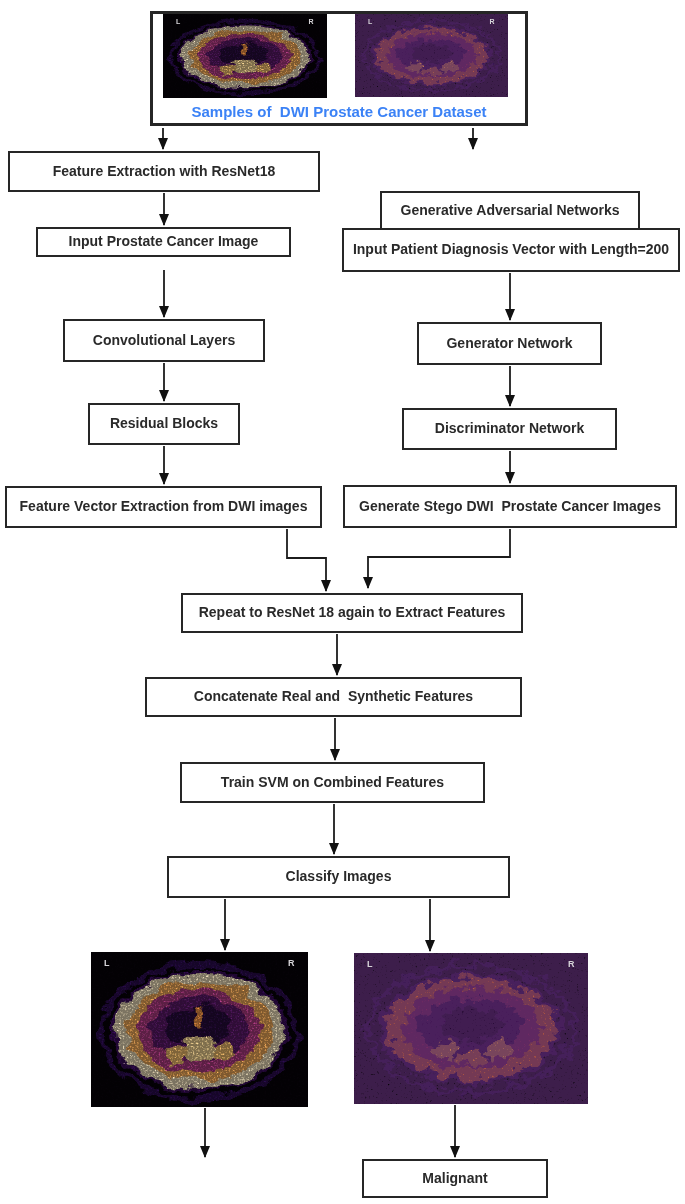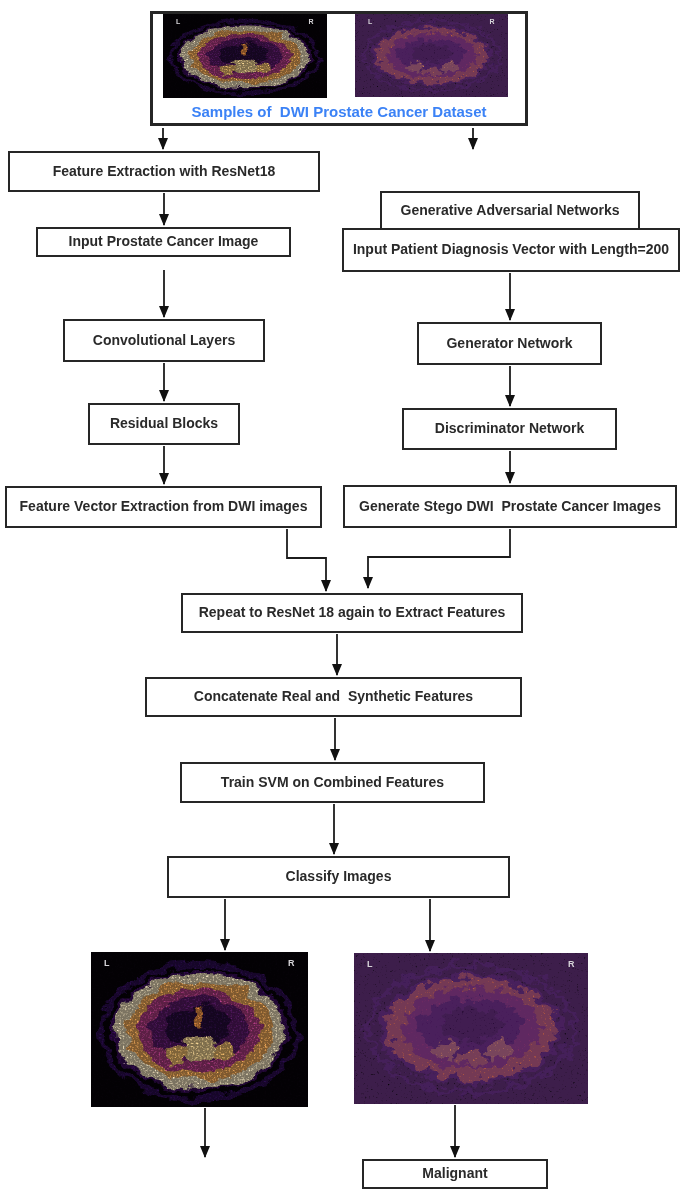--- a/index.html
+++ b/index.html
@@ -199,17 +199,17 @@
   </div>
 
   <div class="scan" style="left:354px;top:953px;width:234px;height:151px;">
     <svg class="art" viewBox="0 0 220 155" preserveAspectRatio="none">
         <use href="#brainDark"></use>
       </svg>
     <span class="mark ml">L</span>
     <span class="mark mr">R</span>
   </div>
 
-  <div class="node" style="left:362px;top:1159px;width:186px;height:30px;">
+  <div class="node" style="left:362px;top:1159px;width:186px;height:39px;">
     <span class="lbl">Malignant</span>
   </div>
 
 </div>
 
 </body></html>

